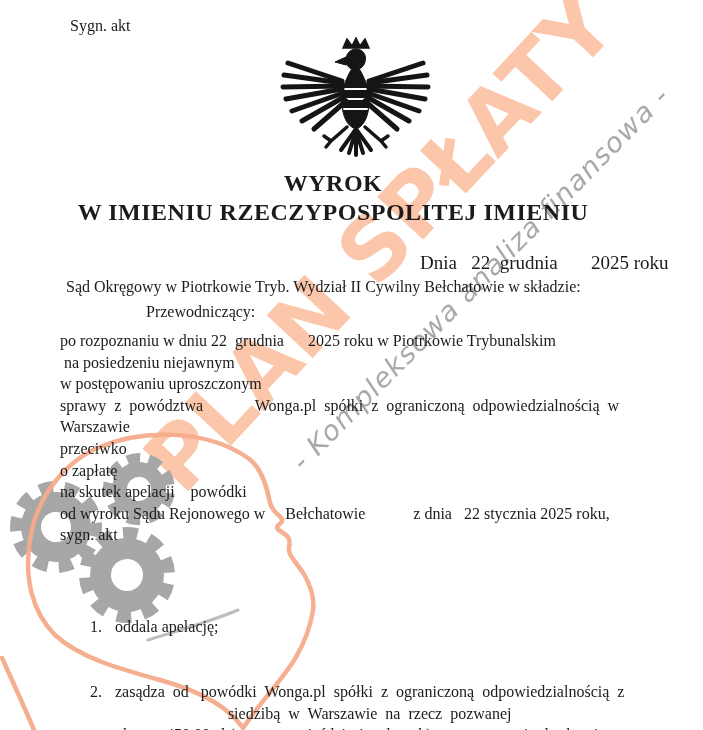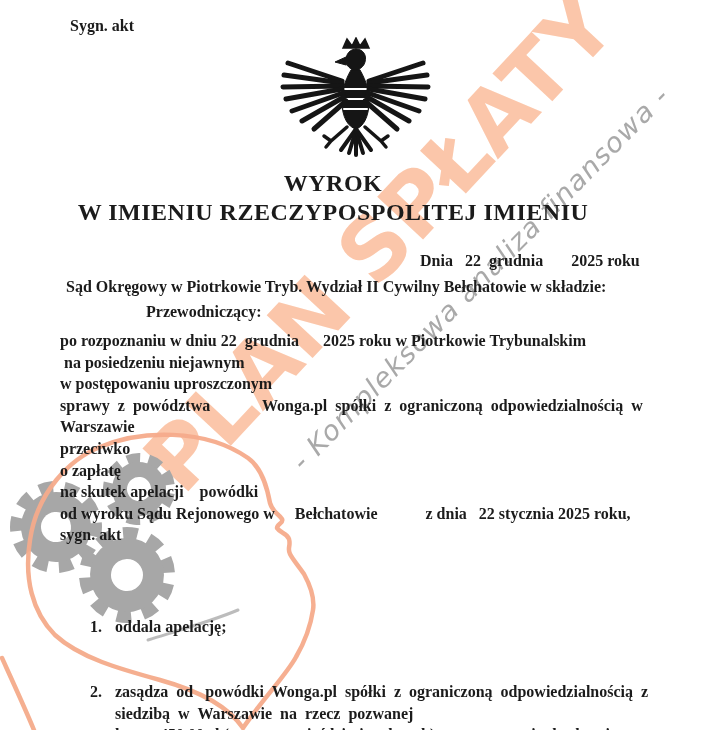--- a/index.html
+++ b/index.html
@@ -1,32 +1,32 @@
 <!DOCTYPE html>
 <html><head>
 <meta charset="utf-8">
 <style>
   html,body{margin:0;padding:0;}
   body{width:703px;height:730px;background:#ffffff;font-family:"Liberation Serif","DejaVu Serif",serif;}
   .page{position:relative;width:703px;height:730px;background:#fff;overflow:hidden;color:#1b1b1b;}
   .layer{position:absolute;left:0;top:0;width:703px;height:730px;}
   .wm{z-index:0;}
   .txt{z-index:2;}
-  .abs{position:absolute;white-space:pre;font-weight:bold;}
+  .abs{position:absolute;white-space:pre;}
   .case-ref{left:70px;top:17px;font-size:16px;}
   .title{left:0;top:170px;width:666px;text-align:center;font-size:24px;font-weight:bold;letter-spacing:.5px;}
   .title2{top:199px;}
-  .dateline{left:420px;top:252px;font-size:16px;}
+  .dateline{left:420px;top:252px;font-size:19px;}
   .courtline{left:66px;top:278px;font-size:16px;}
   .presiding{left:146px;top:303px;font-size:16px;}
   .recitals{left:60px;top:330px;font-size:16px;line-height:21.6px;white-space:pre;}
   .ruling{left:90px;top:573px;font-size:16px;line-height:21.6px;}
   .ruling-item{display:flex;align-items:flex-start;}
   .ruling-num{width:25px;flex:0 0 25px;white-space:pre;}
-  .ruling-text{white-space:pre;}
+  .ruling-text{white-space:pre;text-align:center;}
   .emblem{position:absolute;left:280px;top:37px;z-index:1;}
 </style>
 </head>
 <body>
 
 <div class="page">
 
   <svg class="layer wm" viewBox="0 0 703 730" aria-hidden="true">
 
     <text transform="translate(183 497) rotate(-47)" textLength="640" lengthAdjust="spacingAndGlyphs" font-family="DejaVu Sans, sans-serif" font-size="86" font-weight="bold" opacity="0.95" fill="#fbc4a6">PLAN SPŁATY</text>

